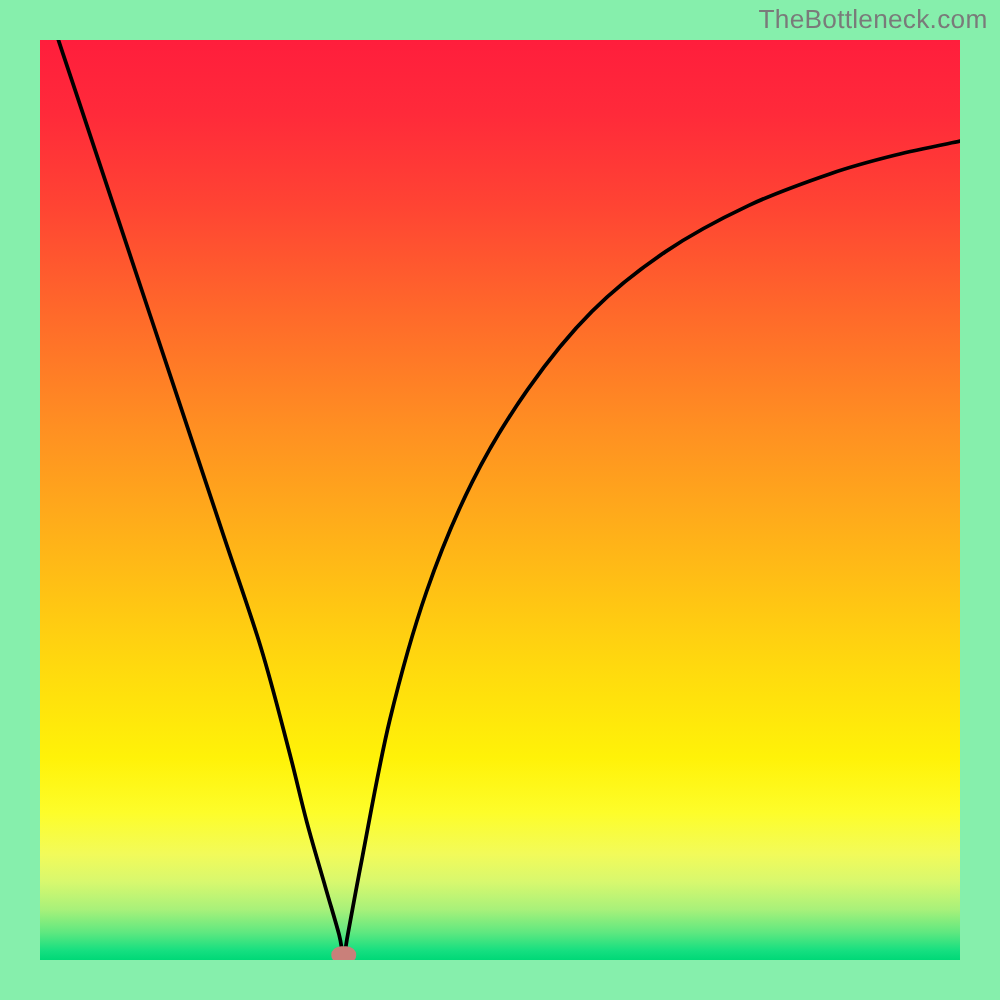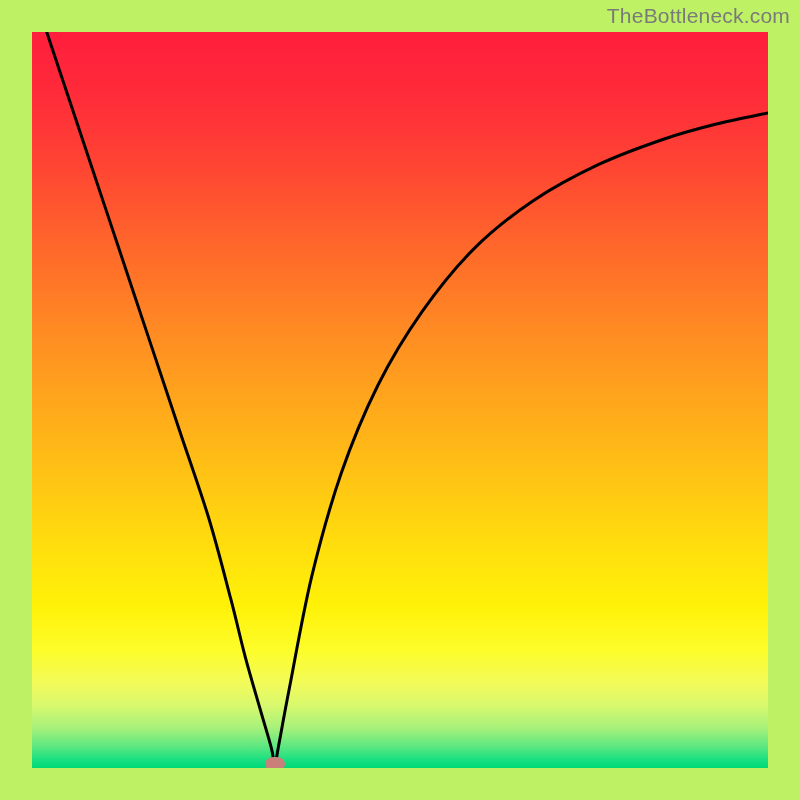--- a/index.html
+++ b/index.html
@@ -10,21 +10,21 @@
     background: #000;
     overflow: hidden;
     font-family: Arial, Helvetica, sans-serif;
   }
   .frame {
     position: absolute;
     top: 0;
     left: 0;
     width: 800px;
     height: 800px;
-    background: #bef264;
+    background: #86efac;
   }
   .plot-area {
     position: absolute;
     top: 32px;
     left: 32px;
     width: 736px;
     height: 736px;
     overflow: hidden;
   }
   .gradient {

